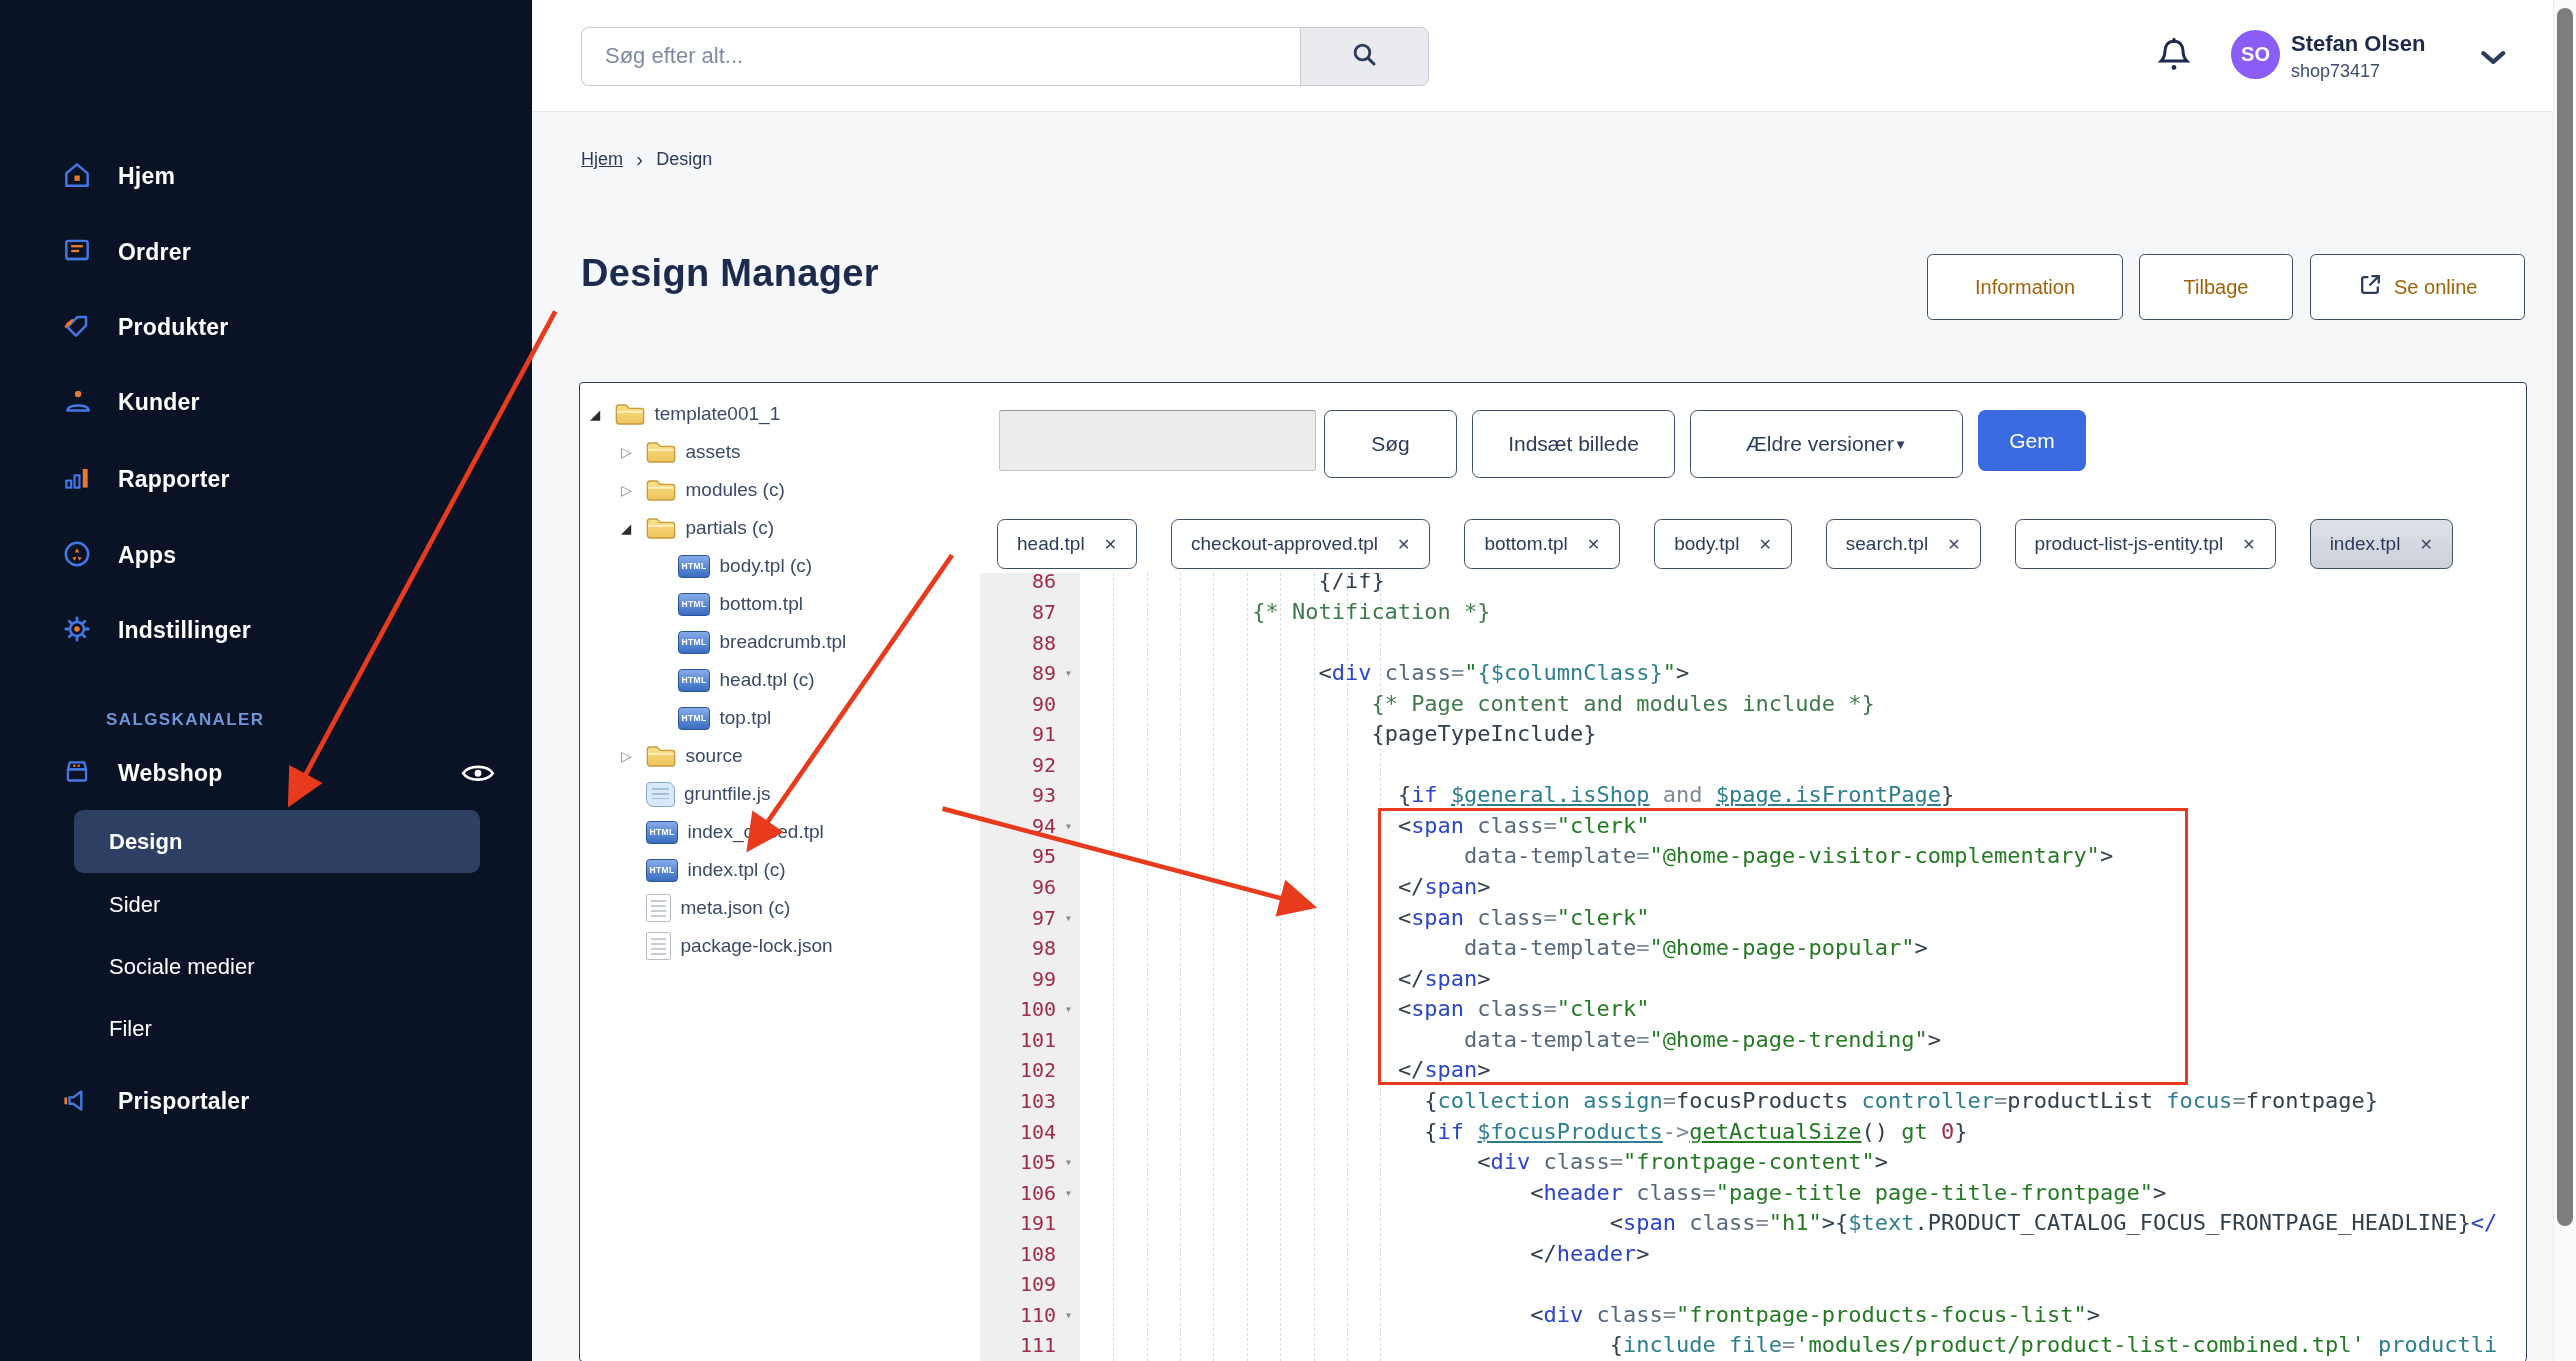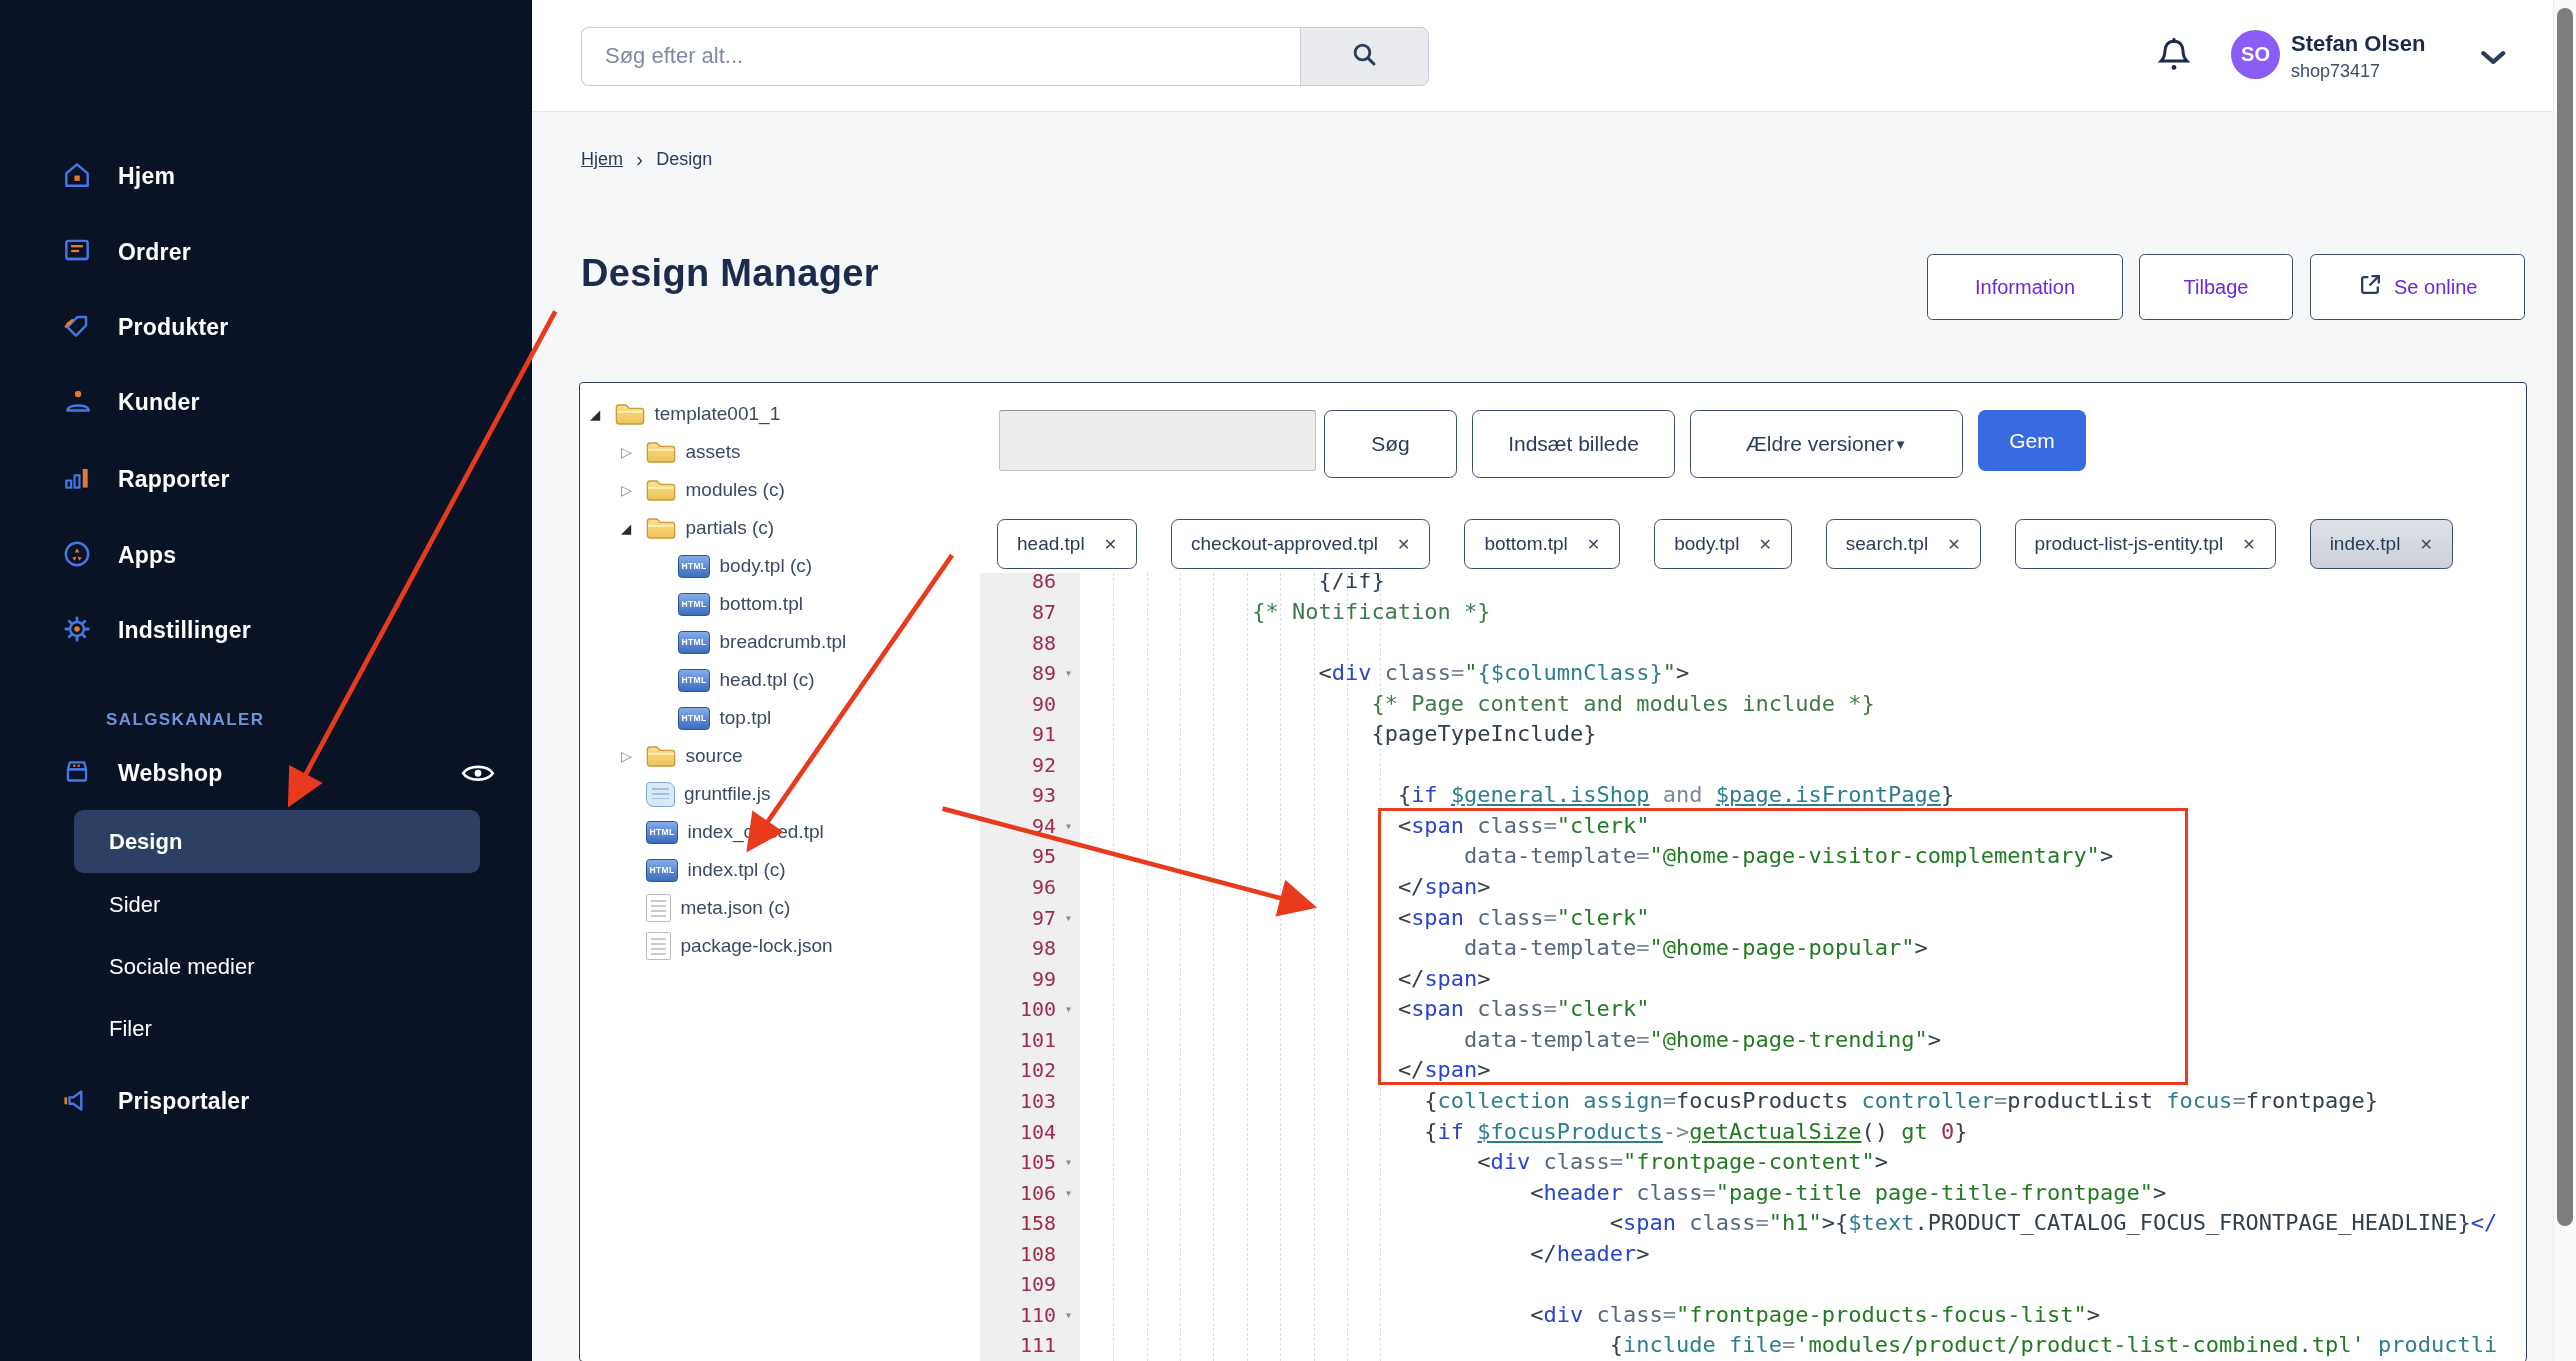--- a/index.html
+++ b/index.html
@@ -28,21 +28,21 @@
   .avatar{left:2231px;top:30px;width:49px;height:49px;border-radius:50%;background:#8b5cf6;color:#fff;
           display:flex;align-items:center;justify-content:center;font-size:20px;font-weight:600;}
   .uname{left:2291px;top:31px;font-size:22px;font-weight:700;color:#1c2b4d;}
   .ushop{left:2291px;top:61px;font-size:18px;color:#3c4c6b;}
 
   
   .crumb{left:581px;top:148px;font-size:18px;color:#2a3a5c;display:flex;gap:13.3px;align-items:center;}
   .crumb a{color:#2a3a5c;text-decoration:underline;cursor:pointer;}
   .crumb .sep{color:#2a3a5c;font-size:20px;}
   .page-title{left:581px;top:252px;font-size:38px;font-weight:800;color:#1c2b4d;letter-spacing:0.3px;}
-  .hbtn{height:66px;background:#fff;border:1.9px solid #3c4c69;border-radius:5.7px;color:#6d28d9;
+  .hbtn{height:66px;background:#fff;border:1.9px solid #3c4c69;border-radius:5.7px;color:#a16207;
         font-size:20px;display:flex;align-items:center;justify-content:center;gap:11.4px;cursor:pointer;}
 
   
   .card{left:579px;top:382px;width:1948px;height:980px;background:#fff;border:1.9px solid #2e3c58;
         border-radius:3.8px;overflow:hidden;}
 
   
   .tree{left:590px;top:395px;width:387px;}
   .trow{height:38px;display:flex;align-items:center;cursor:pointer;}
   .tri{width:25px;font-size:14.2px;color:#8a8a8a;flex:0 0 25px;text-align:left;}
@@ -545,21 +545,21 @@
       </div>
       <div class="gln" style="top:573px">
           <span class="num">105</span>
         <span class="fold">▾</span>
       </div>
       <div class="gln" style="top:604px">
           <span class="num">106</span>
         <span class="fold">▾</span>
       </div>
       <div class="gln" style="top:634px">
-          <span class="num">158</span>
+          <span class="num">191</span>
         <span class="nofold"></span>
       </div>
       <div class="gln" style="top:665px">
           <span class="num">108</span>
         <span class="nofold"></span>
       </div>
       <div class="gln" style="top:695px">
           <span class="num">109</span>
         <span class="nofold"></span>
       </div>

